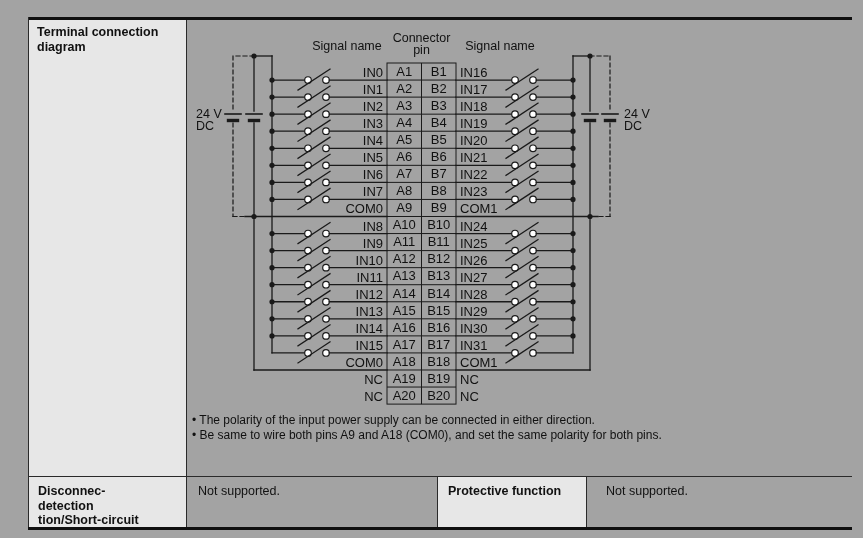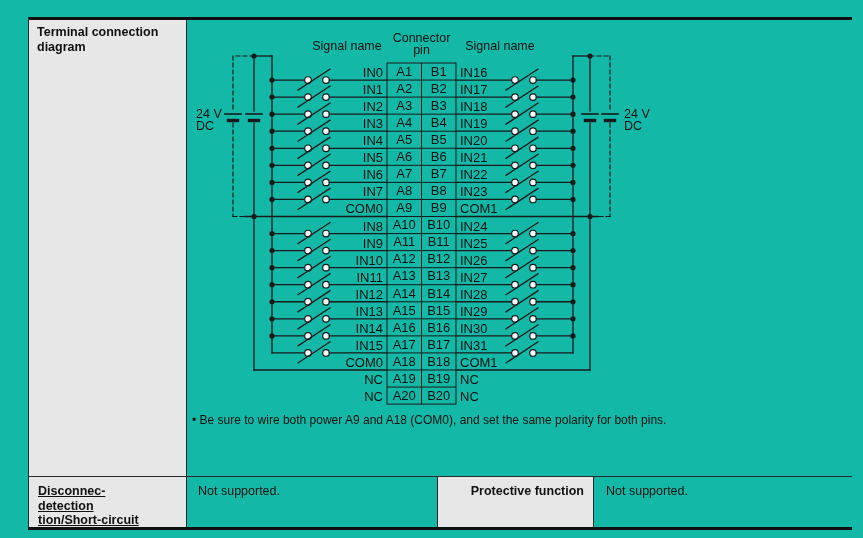--- a/index.html
+++ b/index.html
@@ -1,32 +1,32 @@
 <!DOCTYPE html>
 <html><head>
 <meta charset="utf-8">
 <style>
   html,body{margin:0;padding:0;background:#fff;}
-  .page{position:relative;width:863px;height:538px;background:#14b8a6;overflow:hidden;
+  .page{position:relative;width:863px;height:538px;background:#a3a3a3;overflow:hidden;
         font-family:"Liberation Sans",sans-serif;color:#111;}
   .abs{position:absolute;}
 
   
   .t-top   {left:28px;top:17px;width:824px;height:3px;background:#101010;}
   .t-bottom{left:28px;top:527px;width:824px;height:3px;background:#101010;}
   .t-left  {left:28px;top:17px;width:1px;height:513px;background:#2a2a2a;}
   .t-mid   {left:28px;top:476px;width:824px;height:1px;background:#2a2a2a;}
 
   .hdr-cell{background:#e7e7e7;font-weight:bold;font-size:12.5px;line-height:14.5px;}
   .row1-hdr{left:29px;top:20px;width:141px;height:446px;padding:5px 8px;
             border-right:1px solid #2a2a2a;}
   .r2{top:477px;height:43px;font-size:12.5px;padding-top:7px;}
-  .r2c1{left:29px;width:139px;padding-left:9px;padding-right:9px;border-right:1px solid #2a2a2a;text-decoration:underline;}
+  .r2c1{left:29px;width:139px;padding-left:9px;padding-right:9px;border-right:1px solid #2a2a2a;}
   .r2c2{left:187px;width:238px;padding-left:11px;}
-  .r2c3{left:437px;width:136px;padding-left:10px;border-left:1px solid #2a2a2a;border-right:1px solid #2a2a2a;padding-right:9px;text-align:right;}
+  .r2c3{left:437px;width:136px;padding-left:10px;border-left:1px solid #2a2a2a;border-right:1px solid #2a2a2a;padding-right:2px;}
   .r2c4{left:593px;width:247px;padding-left:13px;}
 
   .notes{left:192px;top:413px;width:656px;font-size:12px;line-height:14.6px;}
 
   
   svg text{fill:#111;font-size:13px;font-family:"Liberation Sans",sans-serif;}
   svg text.hd{font-size:12.5px;}
   .w {stroke:#1a1a1a;stroke-width:1.3;fill:none;stroke-linecap:square;}
   .d {stroke-dasharray:4 3;stroke-width:1.2;}
   .pl{stroke-width:1.6;}
@@ -376,21 +376,22 @@
       <text x="251.75" y="362.79" text-anchor="middle">B19</text>
       <text x="196" y="364.045" text-anchor="end">NC</text>
       <text x="273" y="364.045" text-anchor="start">NC</text>
       <text x="217.25" y="379.845" text-anchor="middle">A20</text>
       <text x="251.75" y="379.845" text-anchor="middle">B20</text>
       <text x="196" y="381.1" text-anchor="end">NC</text>
       <text x="273" y="381.1" text-anchor="start">NC</text>
     </svg>
 
   <div class="abs notes">
-    <div>• Be sure to wire both power A9 and A18 (COM0), and set the same polarity for both pins.</div>
+    <div>• The polarity of the input power supply can be connected in either direction.</div>
+    <div>• Be same to wire both pins A9 and A18 (COM0), and set the same polarity for both pins.</div>
   </div>
 
   <div class="abs hdr-cell r2 r2c1">
     <div>Disconnec-</div>
     <div>detection</div>
     <div>tion/Short-circuit</div>
   </div>
   <div class="abs r2 r2c2">Not supported.</div>
   <div class="abs hdr-cell r2 r2c3">Protective function</div>
   <div class="abs r2 r2c4">Not supported.</div>

